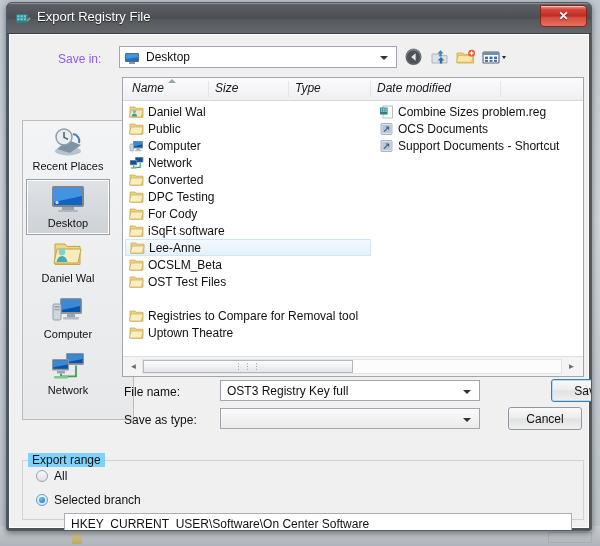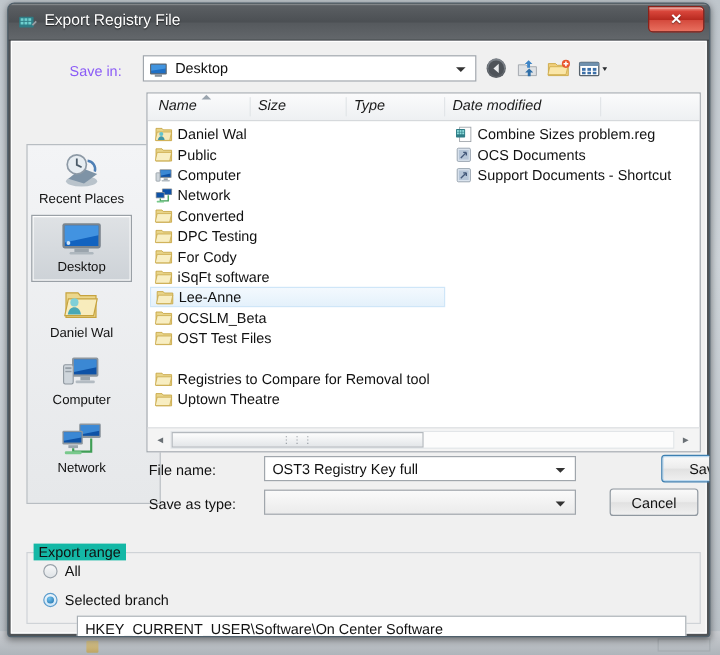--- a/index.html
+++ b/index.html
@@ -247,21 +247,21 @@
 
   
   .group {
     position: absolute; left: 12px; top: 425px;
     width: 562px; height: 60px;
     border: 1px solid #cfd3d7;
     box-sizing: border-box;
   }
   .group-title {
     position: absolute; left: 18px; top: 418px;
-    background: #14b8a6; padding: 0 4px;
+    background: #7dd3fc; padding: 0 4px;
     font-size: 12px; color: #111;
   }
   .radio {
     position: absolute; display: flex; align-items: center; cursor: pointer; justify-content: flex-end;
   }
   .radio .rb {
     width: 12px; height: 12px; border-radius: 50%;
     background: linear-gradient(180deg,#f7f8f9,#dfe3e6);
     border: 1px solid #9aa2aa;
     box-sizing: border-box; margin-right: 6px;

